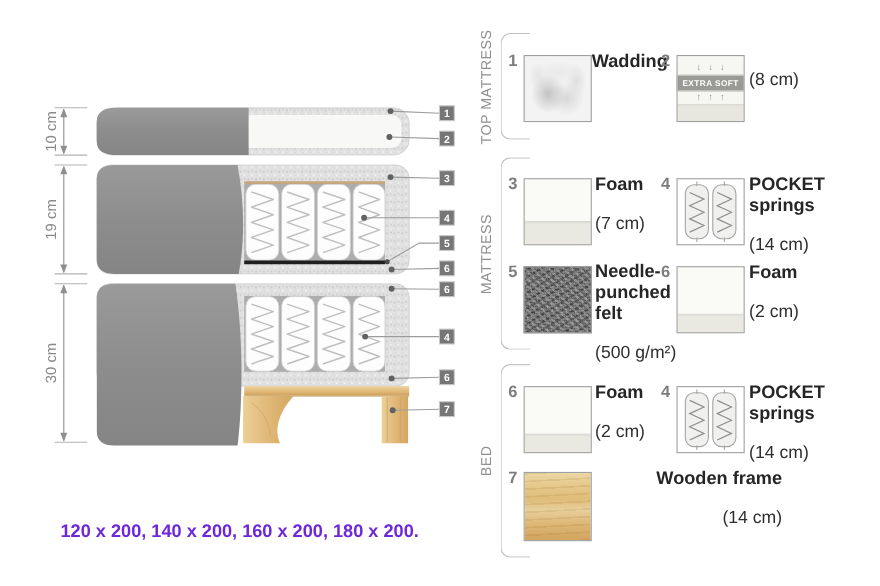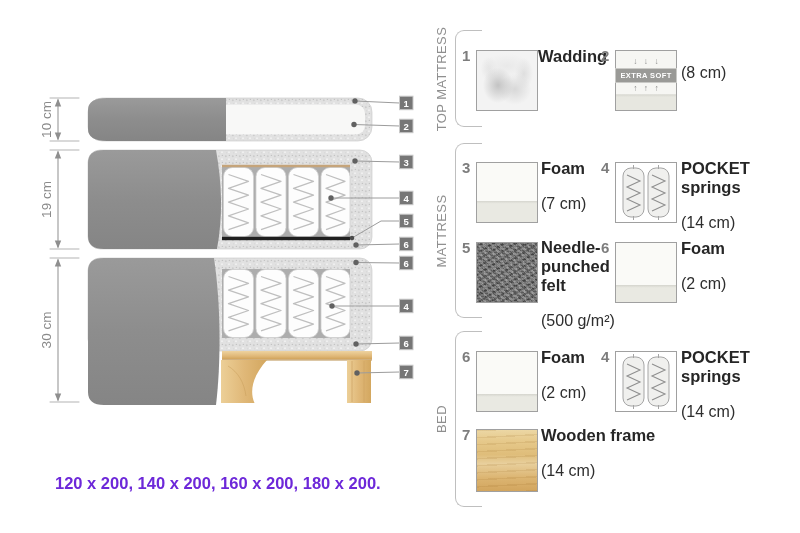--- a/index.html
+++ b/index.html
@@ -307,20 +307,20 @@
         <line x1="42.5" y1="53" x2="42.5" y2="57" stroke="#a5a5a5"></line>
     </svg>
   </div>
   <div class="lg-text" style="left:681px;top:348px;width:80px;">
     <div class="lg-name">POCKET springs</div>
     <div class="lg-size">(14 cm)</div>
   </div>
 
   <div class="lg-num" style="left:462px;top:427px;">7</div>
   <div class="sw sw-wood" style="left:476px;top:429px;"></div>
-  <div class="lg-text" style="left:541px;top:426px;width:170px;">
+  <div class="lg-text" style="left:541px;top:426px;width:170px;text-align:right;">
     <div class="lg-name">Wooden frame</div>
     <div class="lg-size">(14 cm)</div>
   </div>
 
   <div class="f-sizes">120 x 200, 140 x 200, 160 x 200, 180 x 200.</div>
 
 </div>
 
 </body></html>

